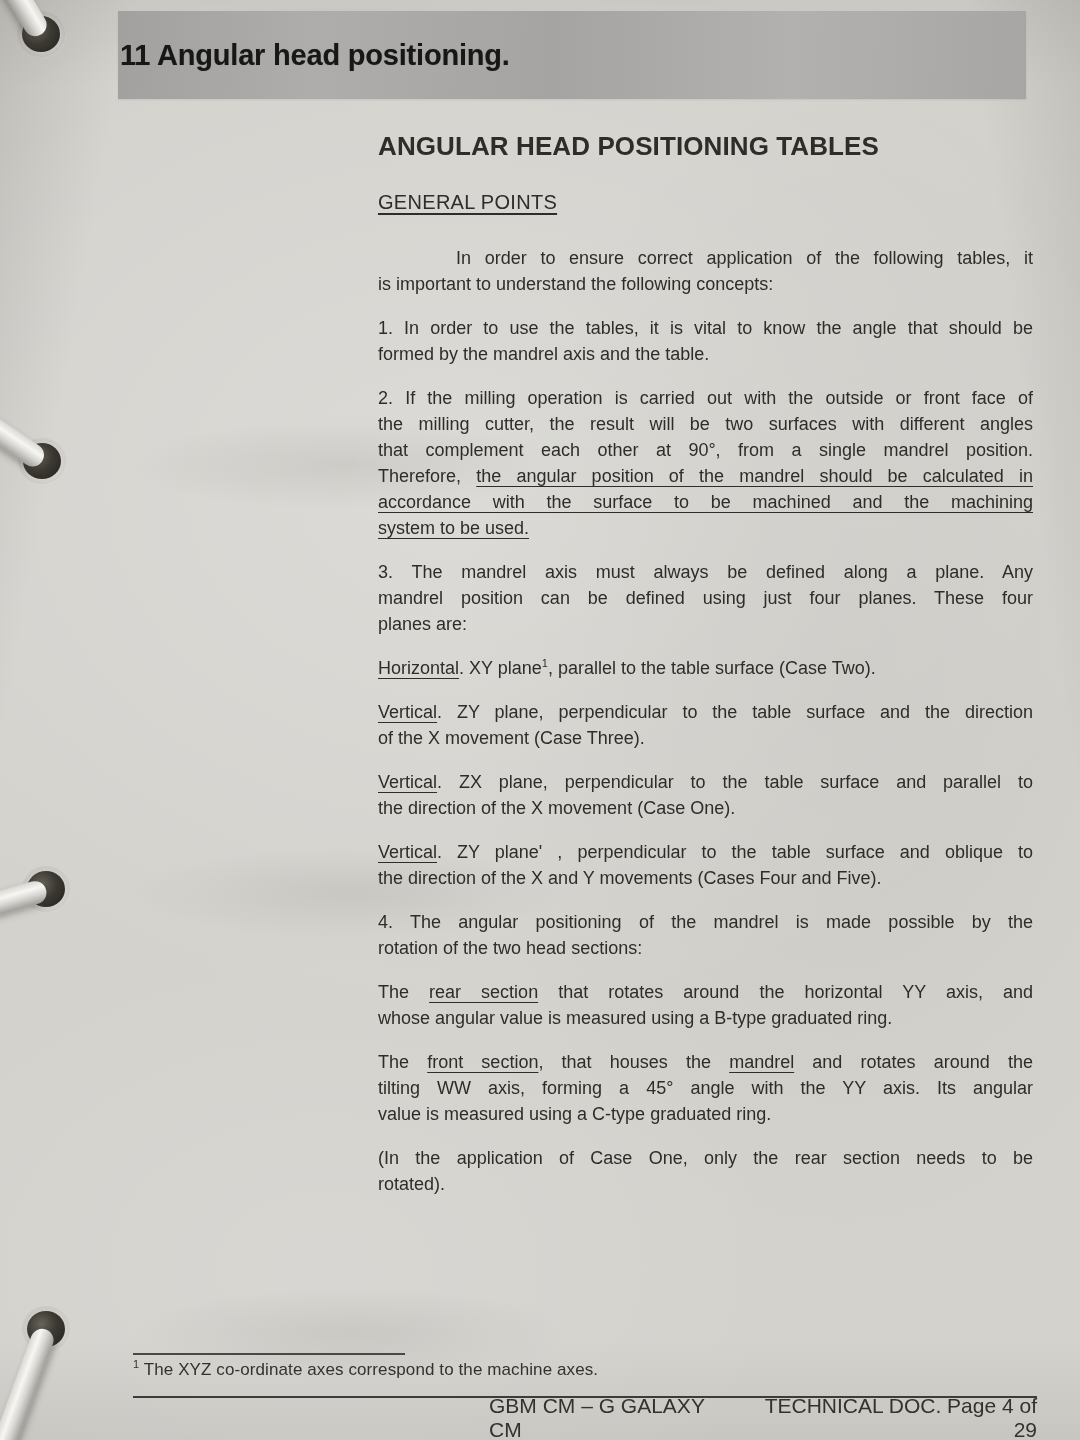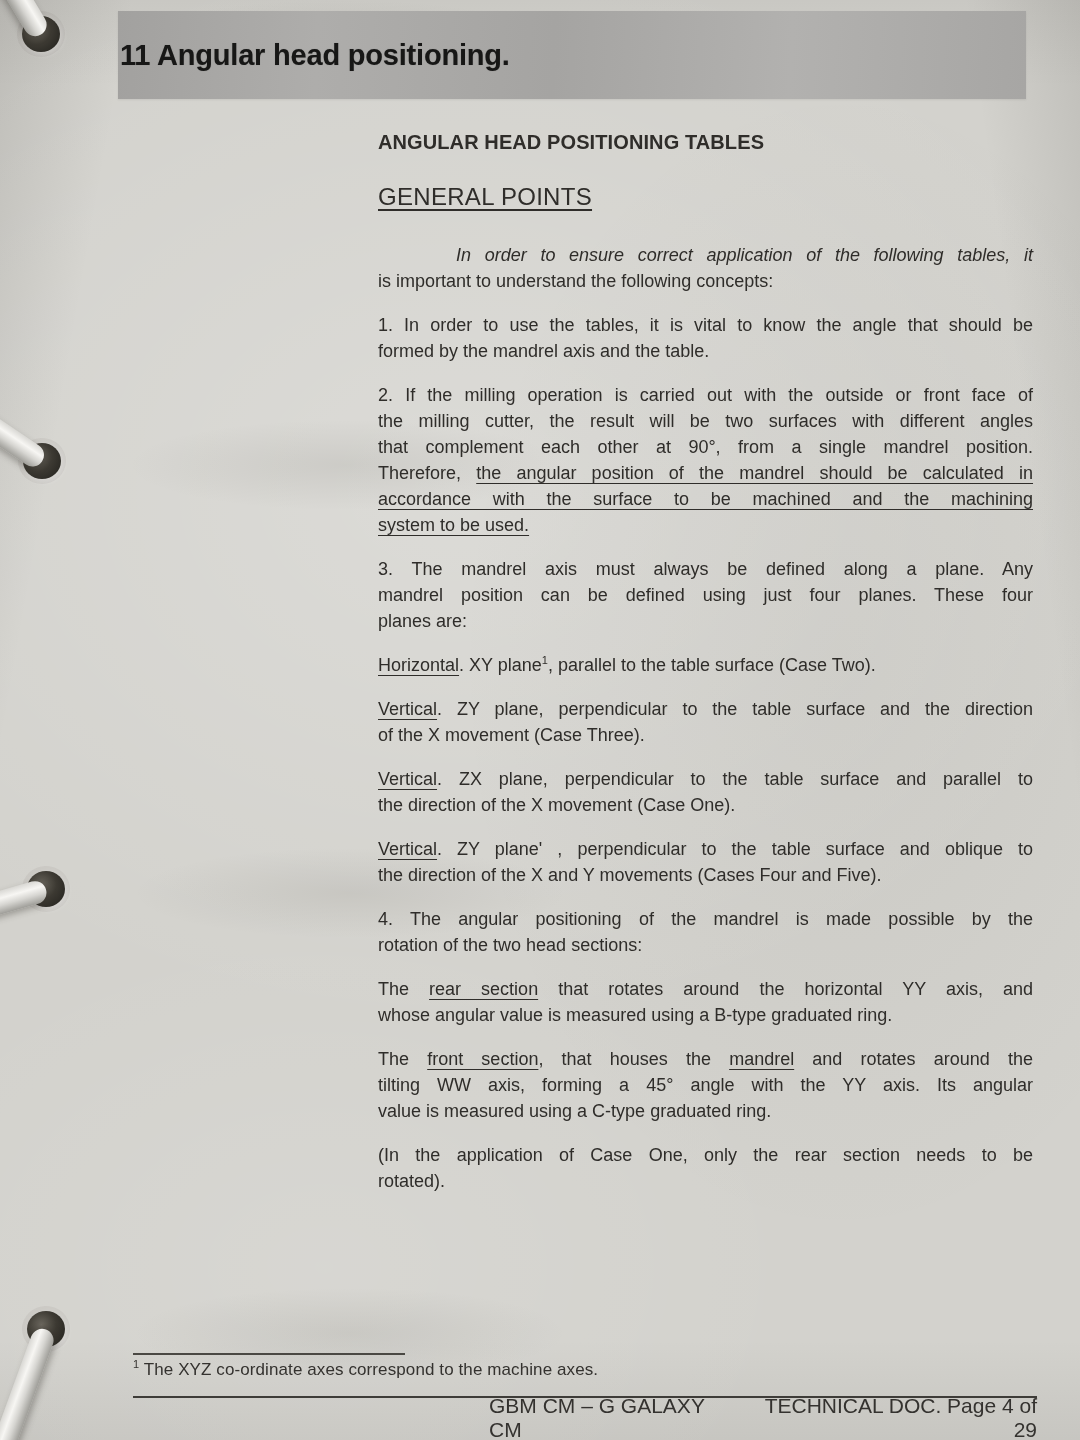--- a/index.html
+++ b/index.html
@@ -39,23 +39,23 @@
     background:linear-gradient(180deg,#d9d8d4 0%,#f7f6f3 32%,#d6d5d1 62%,#9e9d98 100%);
     box-shadow:2px 3px 6px rgba(55,53,47,0.35);
     transform-origin:100% 50%;
   }
   .ring .smear{
     position:absolute;width:620px;height:130px;
     background:radial-gradient(ellipse closest-side, rgba(85,82,75,0.10), rgba(85,82,75,0) 70%);
   }
   
   .doc{position:absolute;left:378px;top:131px;width:655px;color:#2f2d2a;}
-  .doc-title{font-size:20px;font-weight:bold;margin:0 0 29px;letter-spacing:0.1px;}
+  .doc-title{font-size:26px;font-weight:bold;margin:0 0 29px;letter-spacing:0.1px;}
   .doc-subtitle{
-    font-size:24px;margin:0 0 31px;text-decoration:underline;
+    font-size:20px;margin:0 0 31px;text-decoration:underline;
     text-underline-offset:4px;text-decoration-thickness:1.5px;letter-spacing:0.3px;
   }
   .para{font-size:18px;line-height:26px;margin:0 0 18px;}
   .para .line{text-align:justify;text-align-last:justify;}
   .para .line.last{text-align-last:left;}
   .u{text-decoration:underline;text-underline-offset:3.5px;text-decoration-thickness:1.4px;}
   sup{font-size:11px;line-height:0;vertical-align:super;}
   
   .footnote-block{position:absolute;left:133px;top:1353px;width:904px;color:#34322f;}
   .footnote-sep{width:272px;height:0;border-top:2px solid #4a4843;}
@@ -98,21 +98,21 @@
 
   <div class="header-bar">
     <span class="chapter">11 Angular head positioning.</span>
   </div>
 
   <div class="doc">
     <div class="doc-title">ANGULAR HEAD POSITIONING TABLES</div>
     <div class="doc-subtitle">GENERAL POINTS</div>
     <div id="doc-body">
         <div class="para">
-          <div class="line" style="padding-left: 78px; font-style: italic;"><span>In order to ensure correct application of the following tables, it</span></div>
+          <div class="line" style="padding-left: 78px;"><span>In order to ensure correct application of the following tables, it</span></div>
           <div class="line last"><span>is important to understand the following concepts:</span></div>
         </div>
         <div class="para">
           <div class="line"><span>1. In order to use the tables, it is vital to know the angle that should be</span></div>
           <div class="line last"><span>formed by the mandrel axis and the table.</span></div>
         </div>
         <div class="para">
           <div class="line"><span>2. If the milling operation is carried out with the outside or front face of</span></div>
           <div class="line"><span>the milling cutter, the result will be two surfaces with different angles</span></div>
           <div class="line"><span>that complement each other at 90°, from a single mandrel position.</span></div>

